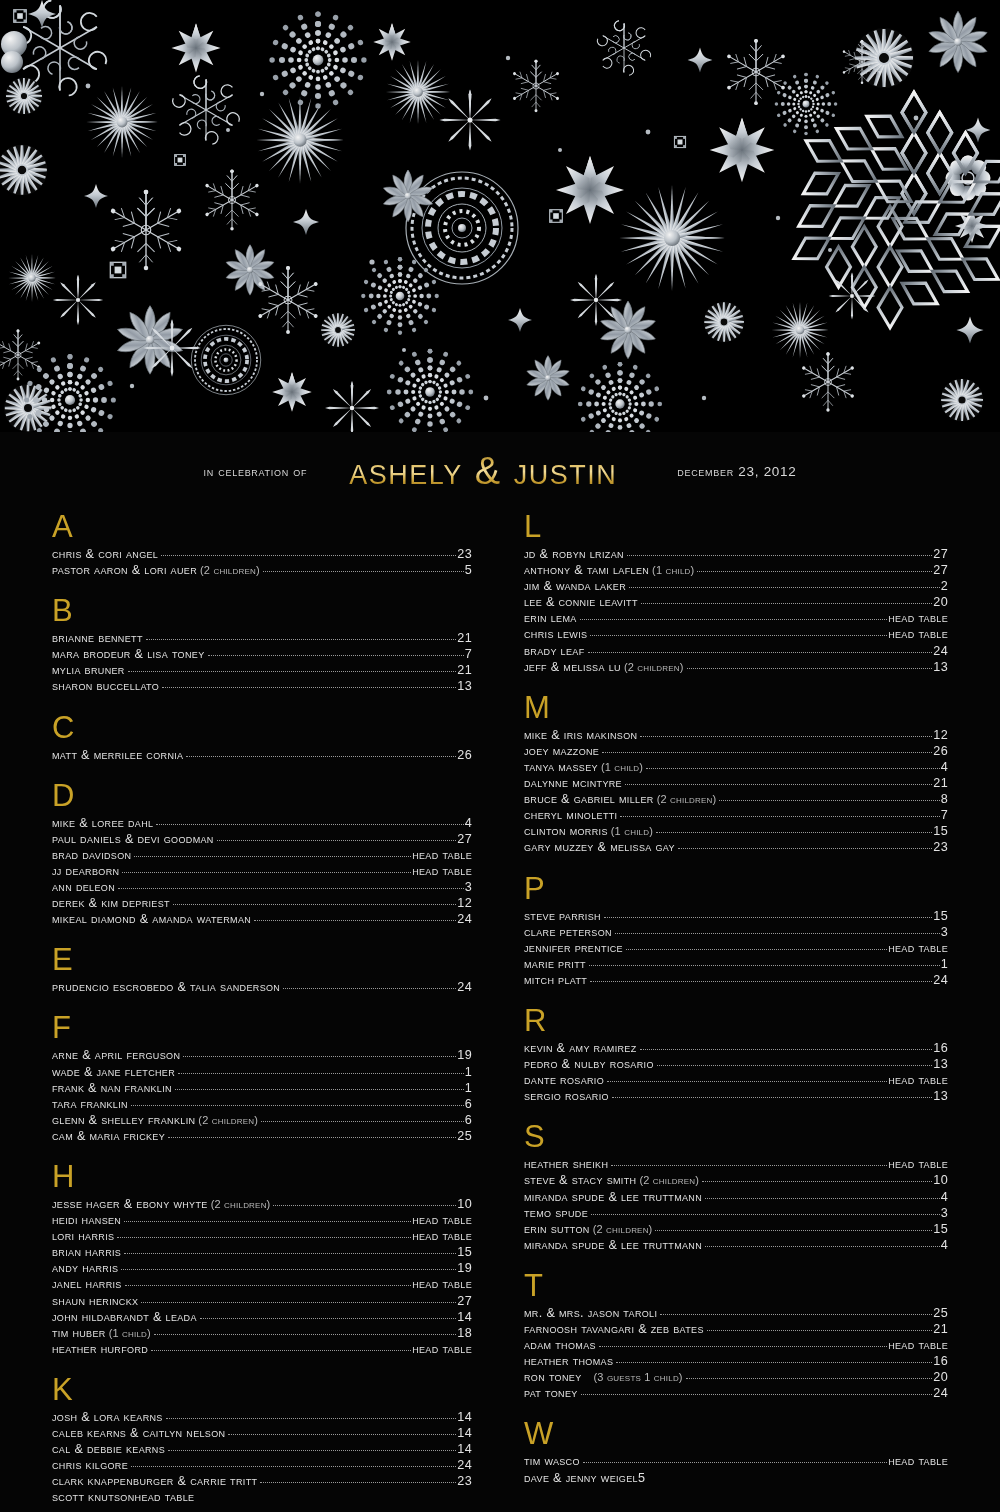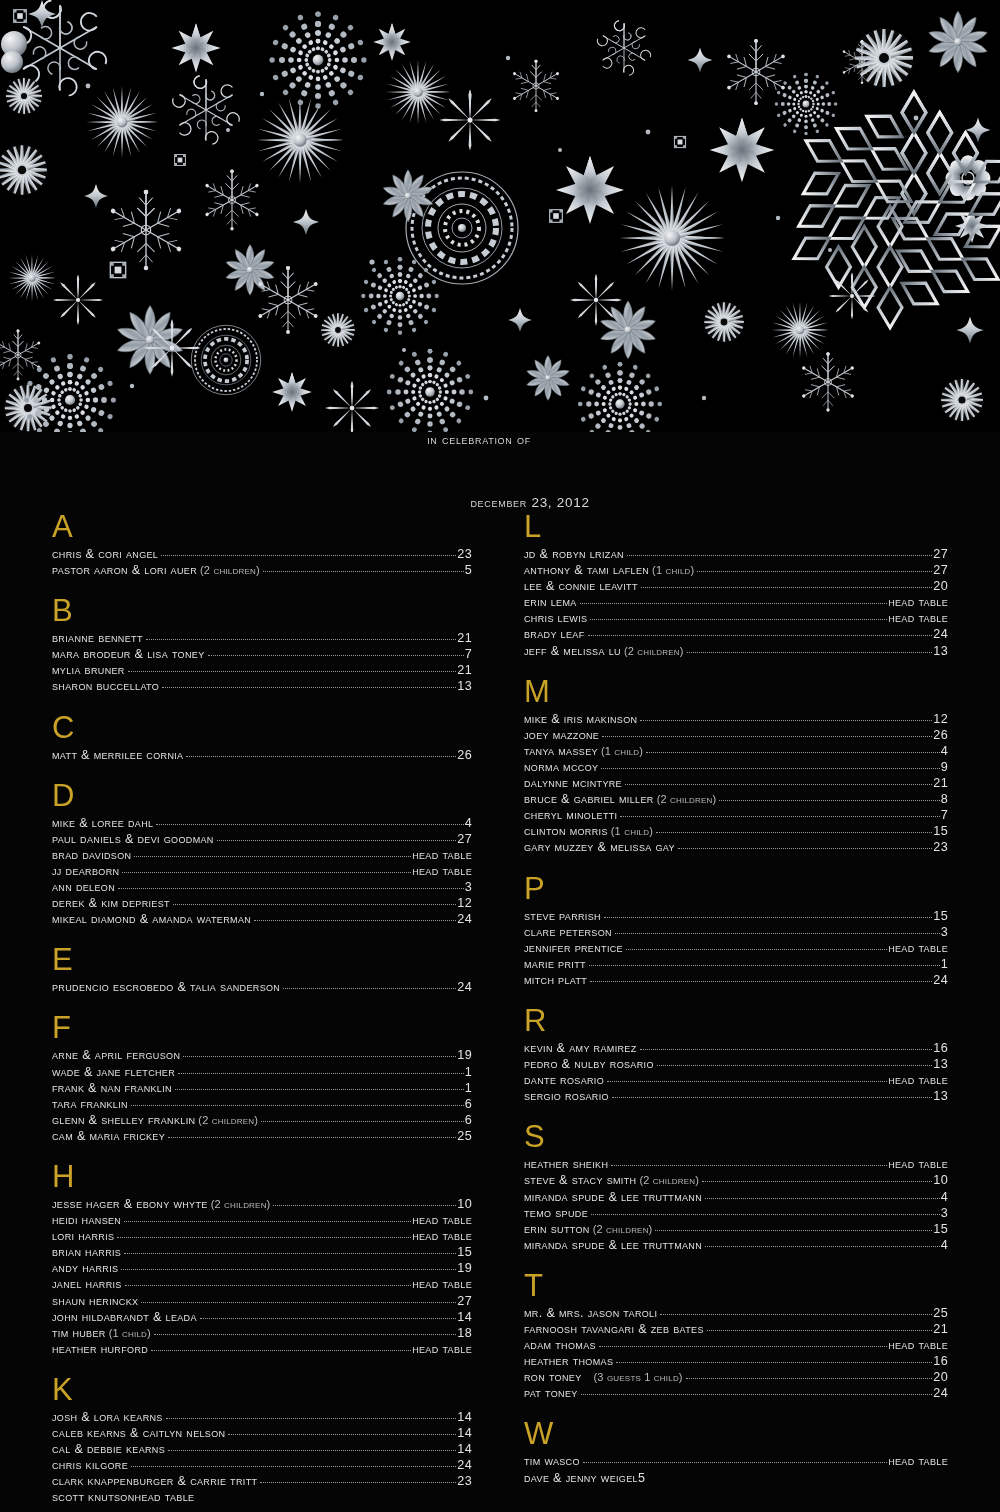--- a/index.html
+++ b/index.html
@@ -14,21 +14,21 @@
   
   #banner {
     position:absolute; left:0; top:0; width:1000px; height:432px;
     background:#000; overflow:hidden;
   }
   #banner svg { position:absolute; left:0; top:0; }
 
   
   #titlebar {
     position:absolute; left:0; top:432px; width:1000px; height:78px;
-    display:flex; align-items:center; justify-content:space-between;flex-direction:column;
+    display:flex; align-items:center; justify-content:center;
   }
   .t-sub {
     color:#d8d8d8; font-size:13.5px; letter-spacing:0.7px;
     font-variant:small-caps; text-transform:lowercase;
     white-space:nowrap;
   }
   .t-sub.left  { margin-right:42px; }
   .t-sub.right { margin-left:60px; }
   .t-main {
     font-size:38px; letter-spacing:1.5px; white-space:nowrap;
@@ -411,20 +411,21 @@
         <circle cx="228" cy="130" r="2"></circle>
           <circle cx="560" cy="150" r="2"></circle>
         <circle cx="830" cy="250" r="2"></circle>
           <circle cx="404" cy="350" r="2"></circle>
       </g>
     </svg>
   </div>
 
   <div id="titlebar">
     <div class="t-sub left">IN CELEBRATION OF</div>
+    <div class="t-main">ASHELY &amp; JUSTIN</div>
     <div class="t-sub right">DECEMBER 23, 2012</div>
   </div>
 
   <div id="cols">
     <div class="col left" id="col-left">
         <div class="sect">
           <div class="sect-letter">A</div>
           <div class="entry">
             <span class="nm">Chris &amp; Cori Angel</span>
             <span class="lead"></span>
@@ -644,20 +645,25 @@
             <span class="lead"></span>
             <span class="tbl">27</span>
           </div>
           <div class="entry">
             <span class="nm">Anthony &amp; Tami Laflen</span>
             <span class="paren">(1 child)</span>
             <span class="lead"></span>
             <span class="tbl">27</span>
           </div>
           <div class="entry">
+            <span class="nm">Jim &amp; Wanda Laker</span>
+            <span class="lead"></span>
+            <span class="tbl">2</span>
+          </div>
+          <div class="entry">
             <span class="nm">Lee &amp; Connie Leavitt</span>
             <span class="lead"></span>
             <span class="tbl">20</span>
           </div>
           <div class="entry">
             <span class="nm">Erin Lema</span>
             <span class="lead"></span>
             <span class="tbl">Head Table</span>
           </div>
           <div class="entry">
@@ -689,25 +695,20 @@
             <span class="lead"></span>
             <span class="tbl">26</span>
           </div>
           <div class="entry">
             <span class="nm">Tanya Massey</span>
             <span class="paren">(1 child)</span>
             <span class="lead"></span>
             <span class="tbl">4</span>
           </div>
           <div class="entry">
-            <span class="nm">Norma McCoy</span>
-            <span class="lead"></span>
-            <span class="tbl">9</span>
-          </div>
-          <div class="entry">
             <span class="nm">Dalynne McIntyre</span>
             <span class="lead"></span>
             <span class="tbl">21</span>
           </div>
           <div class="entry">
             <span class="nm">Bruce &amp; Gabriel Miller</span>
             <span class="paren">(2 children)</span>
             <span class="lead"></span>
             <span class="tbl">8</span>
           </div>

